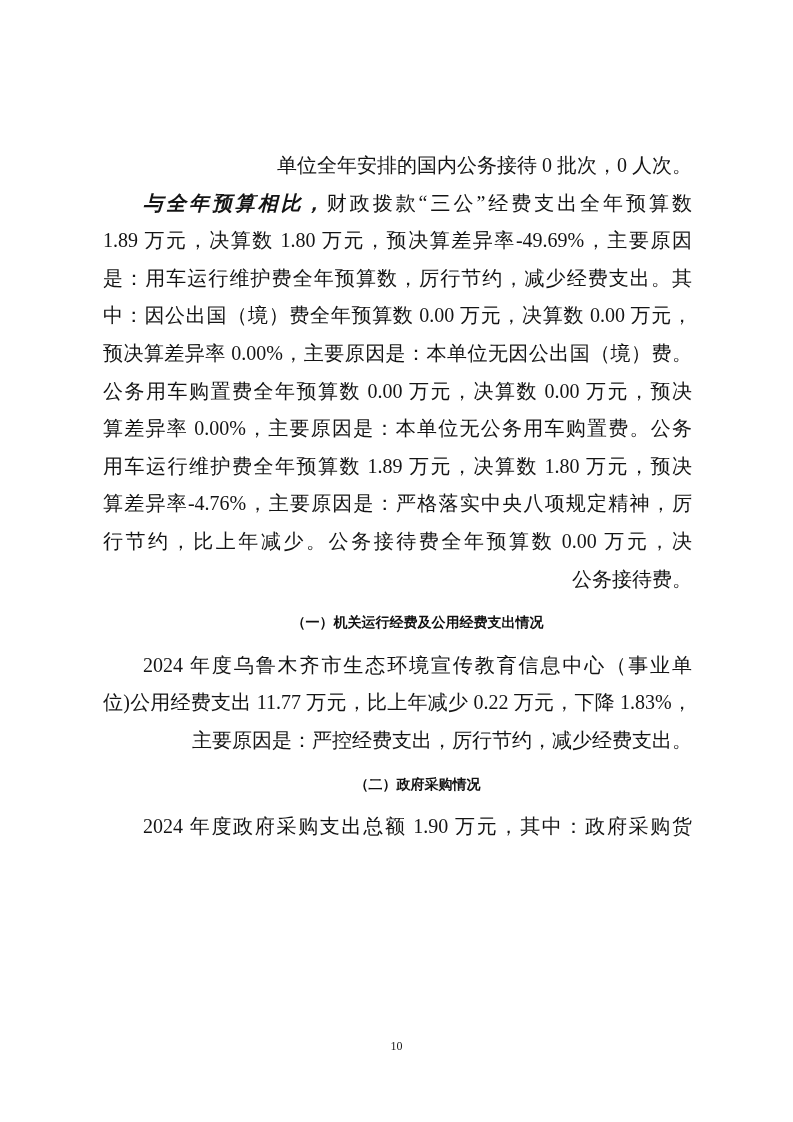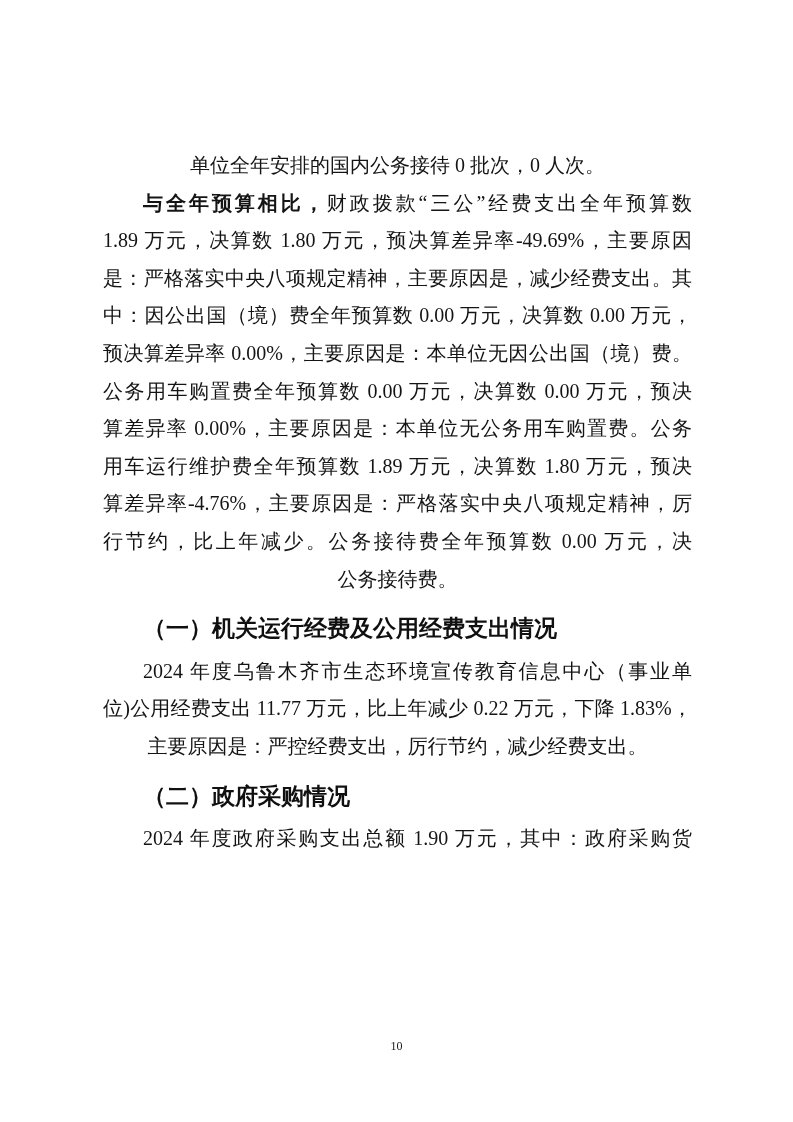--- a/index.html
+++ b/index.html
@@ -16,45 +16,46 @@
   .content {
     position: absolute;
     left: 103px;
     top: 147px;
     width: 589px;
   }
   .ln {
     font-size: 20px;
     line-height: 37.6px;
     min-height: 37.6px;
-    text-align: center;
+    text-align: right;
   }
   .j {
     text-align: justify;
     text-align-last: justify;
   }
   .ind { text-indent: 40px; }
-  .b { font-weight: bold; }
+  .b { font-weight: bold; font-style: italic; }
   .h-section {
     font-family: "Liberation Sans", "DejaVu Sans", sans-serif;
     font-weight: 600;
     font-size: 21px;
     line-height: 37.6px;
     text-indent: 40px;
     margin-top: 7px;
     color: #101010;
   }
   .h-sub {
     font-weight: bold;
-    font-size: 23px;
+    font-size: 14px;
     line-height: 37.6px;
     text-indent: 40px;
-    margin-top: 12px;
+    margin-top: 6px;
     margin-bottom: 5px;
     color: #101010;
+    text-align: center;
   }
   .footer {
     position: absolute;
     left: 0;
     top: 1038px;
     width: 793px;
     text-align: center;
     font-size: 12px;
     line-height: 16px;
     color: #1a1a1a;
@@ -64,21 +65,21 @@
 <body>
 
 <div class="page">
   <div class="content">
 
     <div class="ln">单位全年安排的国内公务接待 0 批次，0 人次。</div>
 
     <div class="ln j ind"><span class="b">与全年预算相比，</span><span>财政拨款“三公”经费支出全年预算数</span></div>
 
     <div class="ln j">1.89 万元，决算数 1.80 万元，预决算差异率-49.69%，主要原因</div>
-    <div class="ln j">是：严格落实中央八项规定精神，主要原因是，减少经费支出。其</div>
+    <div class="ln j">是：用车运行维护费全年预算数，厉行节约，减少经费支出。其</div>
     <div class="ln j">中：因公出国（境）费全年预算数 0.00 万元，决算数 0.00 万元，</div>
     <div class="ln j">预决算差异率 0.00%，主要原因是：本单位无因公出国（境）费。</div>
     <div class="ln j">公务用车购置费全年预算数 0.00 万元，决算数 0.00 万元，预决</div>
     <div class="ln j">算差异率 0.00%，主要原因是：本单位无公务用车购置费。公务</div>
     <div class="ln j">用车运行维护费全年预算数 1.89 万元，决算数 1.80 万元，预决</div>
     <div class="ln j">算差异率-4.76%，主要原因是：严格落实中央八项规定精神，厉</div>
     <div class="ln j">行节约，比上年减少。公务接待费全年预算数 0.00 万元，决</div>
     <div class="ln">公务接待费。</div>
 
 

